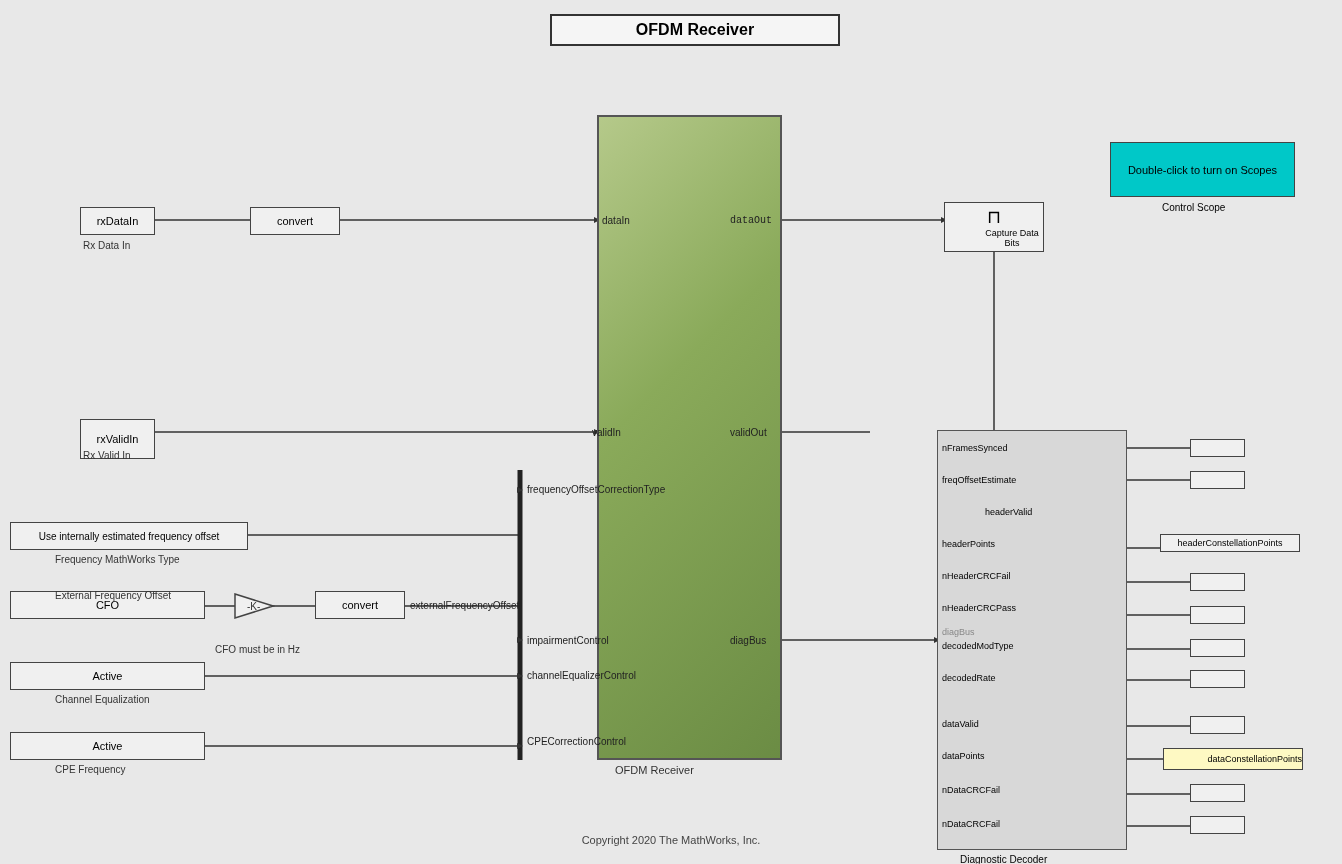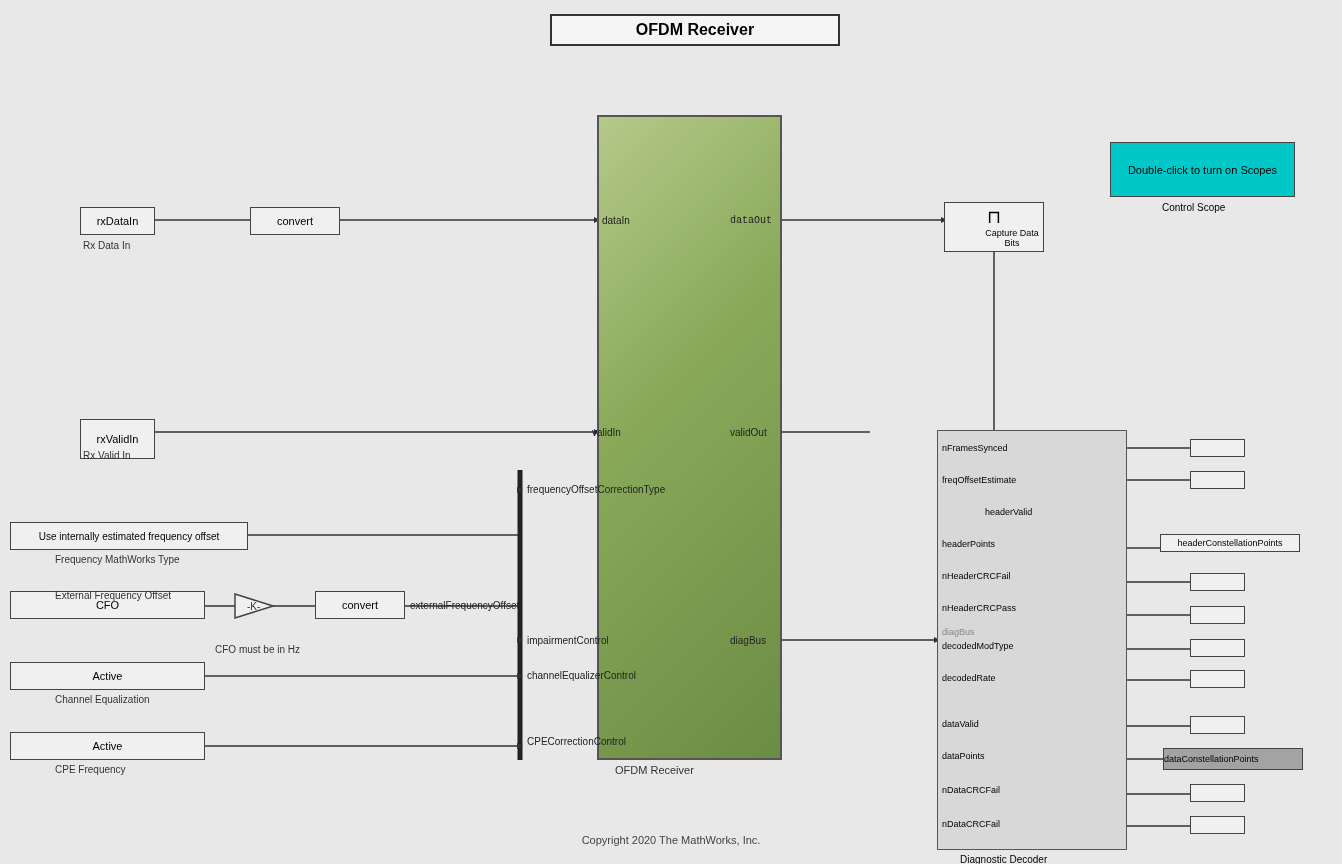--- a/index.html
+++ b/index.html
@@ -159,26 +159,26 @@
       display: flex;
       align-items: center;
       justify-content: center;
     }
     .dcp-block {
       position: absolute;
       top: 748px;
       left: 1163px;
       width: 140px;
       height: 22px;
-      background: #a3a3a3;
+      background: #fef9c3;
       border: 1.5px solid #444;
       font-size: 9px;
       display: flex;
       align-items: center;
-      justify-content: flex-start;
+      justify-content: flex-end;
     }
     .copyright {
       position: absolute;
       bottom: 18px;
       left: 50%;
       transform: translateX(-50%);
       font-size: 11px;
       color: #444;
     }
   </style>

